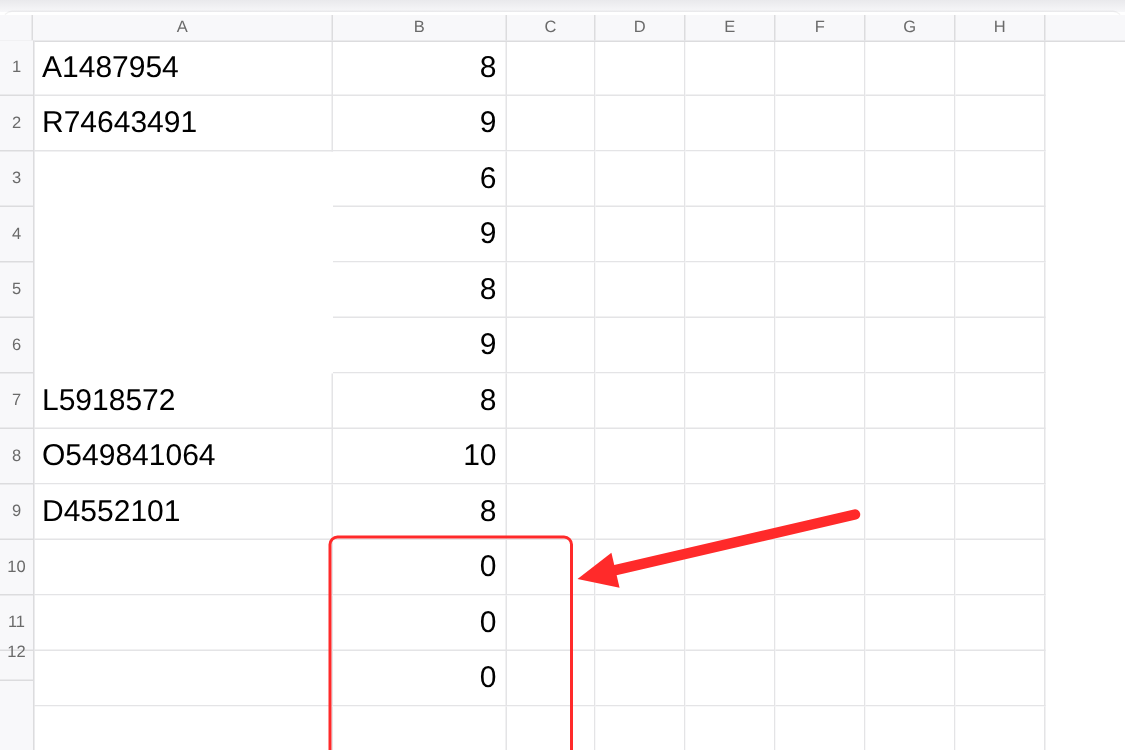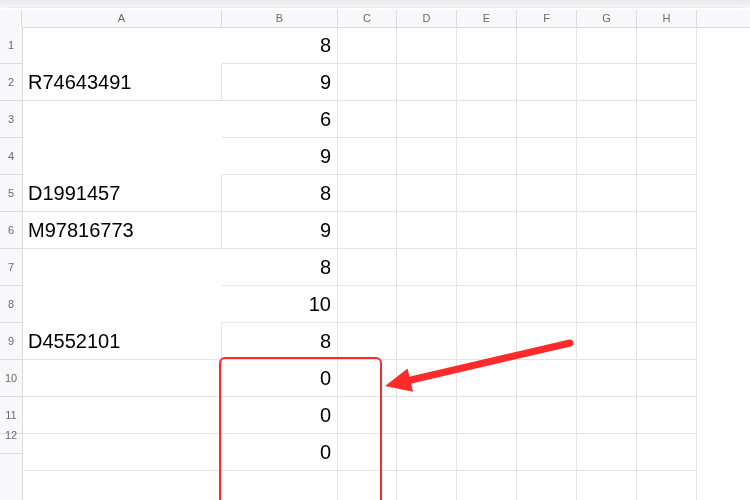--- a/index.html
+++ b/index.html
@@ -64,20 +64,21 @@
       <div style="top: 148px; height: 37px;">5</div>
       <div style="top: 185px; height: 37px;">6</div>
       <div style="top: 222px; height: 37px;">7</div>
       <div style="top: 259px; height: 37px;">8</div>
       <div style="top: 296px; height: 37px;">9</div>
       <div style="top: 333px; height: 37px;">10</div>
       <div style="top: 370px; height: 37px;">11</div>
       <div style="top: 390px; height: 37px;">12</div>
     </div>
   <div class="grid" id="grid">
+      <div class="cell textA" style="left: 0px; top: 0px; width: 200px; height: 37px;">A1487954</div>
       <div class="cell numB" style="left: 200px; top: 0px; width: 116px; height: 37px;">8</div>
       <div class="cell" style="left: 316px; top: 0px; width: 59px; height: 37px;"></div>
       <div class="cell" style="left: 375px; top: 0px; width: 60px; height: 37px;"></div>
       <div class="cell" style="left: 435px; top: 0px; width: 60px; height: 37px;"></div>
       <div class="cell" style="left: 495px; top: 0px; width: 60px; height: 37px;"></div>
       <div class="cell" style="left: 555px; top: 0px; width: 60px; height: 37px;"></div>
       <div class="cell" style="left: 615px; top: 0px; width: 60px; height: 37px;"></div>
       <div class="cell textA" style="left: 0px; top: 37px; width: 200px; height: 37px;">R74643491</div>
       <div class="cell numB" style="left: 200px; top: 37px; width: 116px; height: 37px;">9</div>
       <div class="cell" style="left: 316px; top: 37px; width: 59px; height: 37px;"></div>
@@ -93,43 +94,43 @@
       <div class="cell" style="left: 495px; top: 74px; width: 60px; height: 37px;"></div>
       <div class="cell" style="left: 555px; top: 74px; width: 60px; height: 37px;"></div>
       <div class="cell" style="left: 615px; top: 74px; width: 60px; height: 37px;"></div>
       <div class="cell numB" style="left: 200px; top: 111px; width: 116px; height: 37px;">9</div>
       <div class="cell" style="left: 316px; top: 111px; width: 59px; height: 37px;"></div>
       <div class="cell" style="left: 375px; top: 111px; width: 60px; height: 37px;"></div>
       <div class="cell" style="left: 435px; top: 111px; width: 60px; height: 37px;"></div>
       <div class="cell" style="left: 495px; top: 111px; width: 60px; height: 37px;"></div>
       <div class="cell" style="left: 555px; top: 111px; width: 60px; height: 37px;"></div>
       <div class="cell" style="left: 615px; top: 111px; width: 60px; height: 37px;"></div>
-      <div class="cell textA" style="left: 0px; top: 148px; width: 200px; height: 37px;">D1991457</div>
       <div class="cell numB" style="left: 200px; top: 148px; width: 116px; height: 37px;">8</div>
       <div class="cell" style="left: 316px; top: 148px; width: 59px; height: 37px;"></div>
       <div class="cell" style="left: 375px; top: 148px; width: 60px; height: 37px;"></div>
       <div class="cell" style="left: 435px; top: 148px; width: 60px; height: 37px;"></div>
       <div class="cell" style="left: 495px; top: 148px; width: 60px; height: 37px;"></div>
       <div class="cell" style="left: 555px; top: 148px; width: 60px; height: 37px;"></div>
       <div class="cell" style="left: 615px; top: 148px; width: 60px; height: 37px;"></div>
-      <div class="cell textA" style="left: 0px; top: 185px; width: 200px; height: 37px;">M97816773</div>
       <div class="cell numB" style="left: 200px; top: 185px; width: 116px; height: 37px;">9</div>
       <div class="cell" style="left: 316px; top: 185px; width: 59px; height: 37px;"></div>
       <div class="cell" style="left: 375px; top: 185px; width: 60px; height: 37px;"></div>
       <div class="cell" style="left: 435px; top: 185px; width: 60px; height: 37px;"></div>
       <div class="cell" style="left: 495px; top: 185px; width: 60px; height: 37px;"></div>
       <div class="cell" style="left: 555px; top: 185px; width: 60px; height: 37px;"></div>
       <div class="cell" style="left: 615px; top: 185px; width: 60px; height: 37px;"></div>
+      <div class="cell textA" style="left: 0px; top: 222px; width: 200px; height: 37px;">L5918572</div>
       <div class="cell numB" style="left: 200px; top: 222px; width: 116px; height: 37px;">8</div>
       <div class="cell" style="left: 316px; top: 222px; width: 59px; height: 37px;"></div>
       <div class="cell" style="left: 375px; top: 222px; width: 60px; height: 37px;"></div>
       <div class="cell" style="left: 435px; top: 222px; width: 60px; height: 37px;"></div>
       <div class="cell" style="left: 495px; top: 222px; width: 60px; height: 37px;"></div>
       <div class="cell" style="left: 555px; top: 222px; width: 60px; height: 37px;"></div>
       <div class="cell" style="left: 615px; top: 222px; width: 60px; height: 37px;"></div>
+      <div class="cell textA" style="left: 0px; top: 259px; width: 200px; height: 37px;">O549841064</div>
       <div class="cell numB" style="left: 200px; top: 259px; width: 116px; height: 37px;">10</div>
       <div class="cell" style="left: 316px; top: 259px; width: 59px; height: 37px;"></div>
       <div class="cell" style="left: 375px; top: 259px; width: 60px; height: 37px;"></div>
       <div class="cell" style="left: 435px; top: 259px; width: 60px; height: 37px;"></div>
       <div class="cell" style="left: 495px; top: 259px; width: 60px; height: 37px;"></div>
       <div class="cell" style="left: 555px; top: 259px; width: 60px; height: 37px;"></div>
       <div class="cell" style="left: 615px; top: 259px; width: 60px; height: 37px;"></div>
       <div class="cell textA" style="left: 0px; top: 296px; width: 200px; height: 37px;">D4552101</div>
       <div class="cell numB" style="left: 200px; top: 296px; width: 116px; height: 37px;">8</div>
       <div class="cell" style="left: 316px; top: 296px; width: 59px; height: 37px;"></div>

